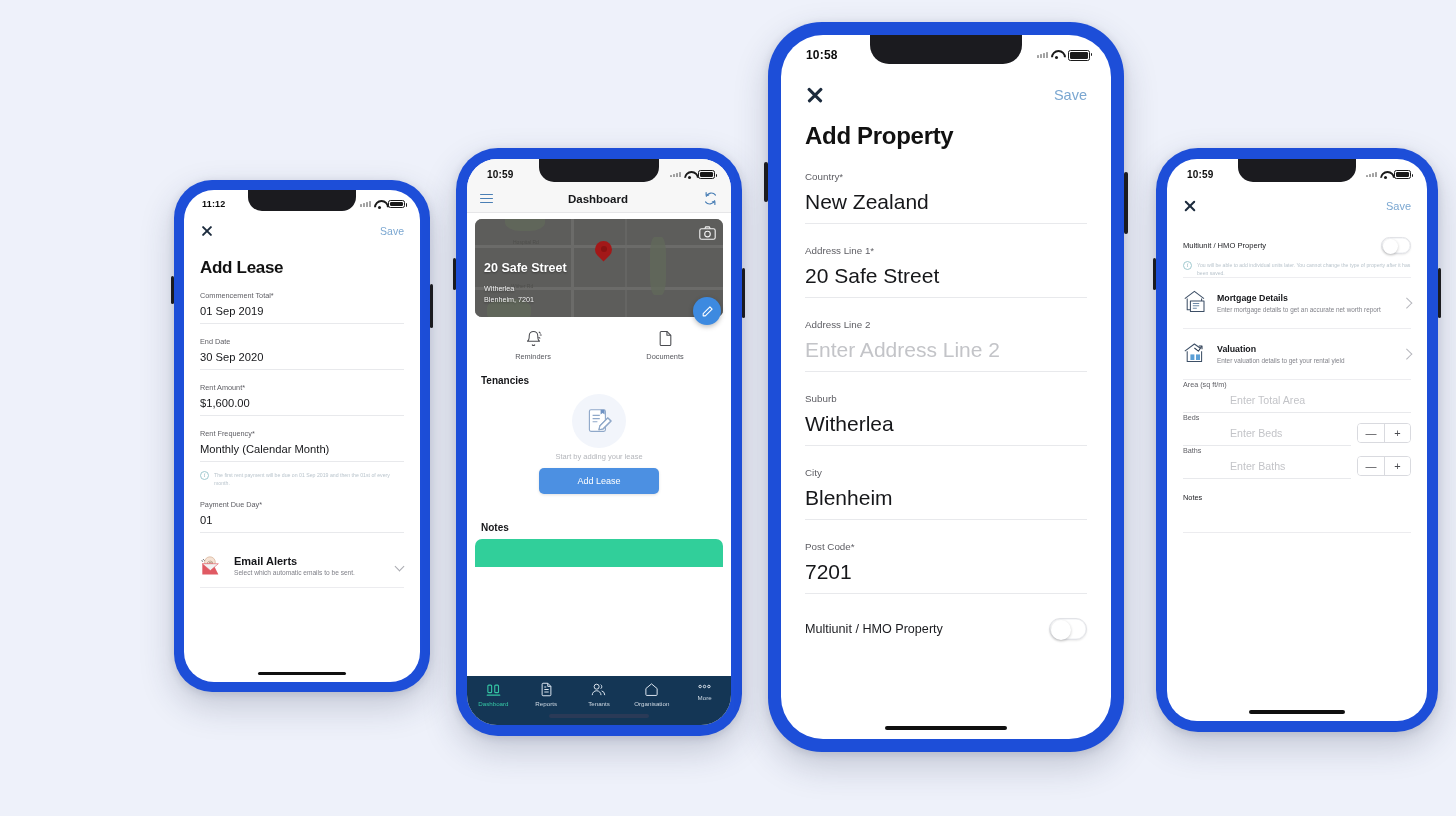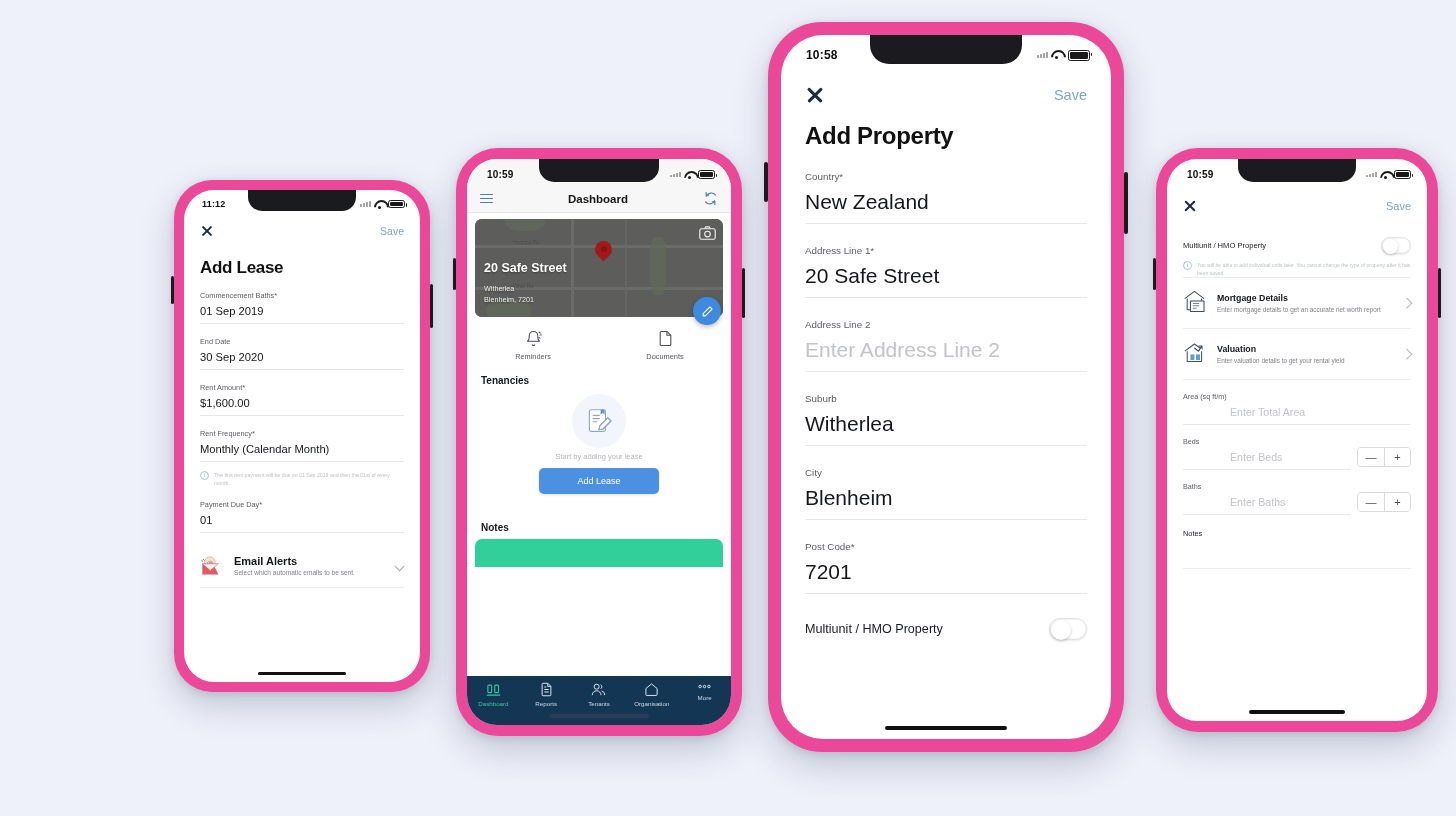--- a/index.html
+++ b/index.html
@@ -7,21 +7,21 @@
     width: 1456px; height: 816px;
     background: #eef1fa;
     font-family: "Liberation Sans", sans-serif;
     overflow: hidden;
   }
   .stage { position: relative; width: 1456px; height: 816px; }
 
   
   .phone {
     position: absolute;
-    background: #ec4899;
+    background: #1d4ed8;
     border-radius: 42px;
     box-shadow: 0 14px 34px rgba(40,50,80,.22), 0 2px 8px rgba(40,50,80,.14);
     padding: 11px;
   }
   .phone.p1 { left:174px; top:180px; width:256px; height:512px; border-radius:38px; padding:10px; }
   .phone.p2 { left:456px; top:148px; width:286px; height:588px; border-radius:42px; padding:11px; }
   .phone.p3 { left:768px; top:22px;  width:356px; height:730px; border-radius:54px; padding:13px; }
   .phone.p4 { left:1156px; top:148px; width:282px; height:584px; border-radius:42px; padding:11px; }
 
   .screen {
@@ -232,21 +232,21 @@
   .p4 .listrow { display:flex; align-items:center; gap:8px; padding:11px 0; border-top:1px solid #ededf0; }
   .p4 .listrow:first-of-type { margin-top:8px; }
   .p4 .lr-title { font-size:8.8px; font-weight:700; color:#15161a; }
   .p4 .lr-sub { font-size:6.4px; color:#82838a; margin-top:2px; line-height:1.45; }
   .chev-right { width:8px; height:12px; position:relative; flex:none; }
   .chev-right::after{
     content:""; position:absolute; left:0; top:2px; width:6.5px;height:6.5px;
     border-right:1.7px solid #b6b7bd; border-top:1.7px solid #b6b7bd;
     transform:rotate(45deg);
   }
-  .p4 .field { padding-top:12px; }
+  .p4 .field { }
   .p4 .flabel { font-size:7.2px; }
   .p4 .fvalue,.p4 .fplace { font-size:10.6px; padding:5px 0 6px;margin-left:47px; }
   .p4 .stepfield { display:flex; align-items:flex-end; gap:6px; }
   .p4 .stepfield .fgrow { flex:1; }
   .stepper { display:flex; border:1px solid #d9dadf; border-radius:4px; overflow:hidden; flex:none; margin-bottom:3px; }
   .stepper div { width:26px; height:18px; display:flex; align-items:center; justify-content:center;
                  font-size:11px; color:#4a4b50; background:#fff; }
   .stepper div+div { border-left:1px solid #d9dadf; }
   .p4 .notes-lbl { font-size:7.4px; color:#1b1c20; font-weight:400; margin-top:14px; }
   .p4 .notes-line { margin-top:30px; border-bottom:1px solid #ececef; }
@@ -278,21 +278,21 @@
       </div>
 
       <div class="body">
         <div class="navrow">
           <span class="xicon"></span>
           <span class="savelink">Save</span>
         </div>
         <div class="page-title">Add Lease</div>
 
         <div class="field fline">
-          <div class="flabel">Commencement Baths*</div>
+          <div class="flabel">Commencement Total*</div>
           <div class="fvalue">01 Sep 2019</div>
         </div>
         <div class="field fline">
           <div class="flabel">End Date</div>
           <div class="fvalue">30 Sep 2020</div>
         </div>
         <div class="field fline">
           <div class="flabel">Rent Amount*</div>
           <div class="fvalue">$1,600.00</div>
         </div>

